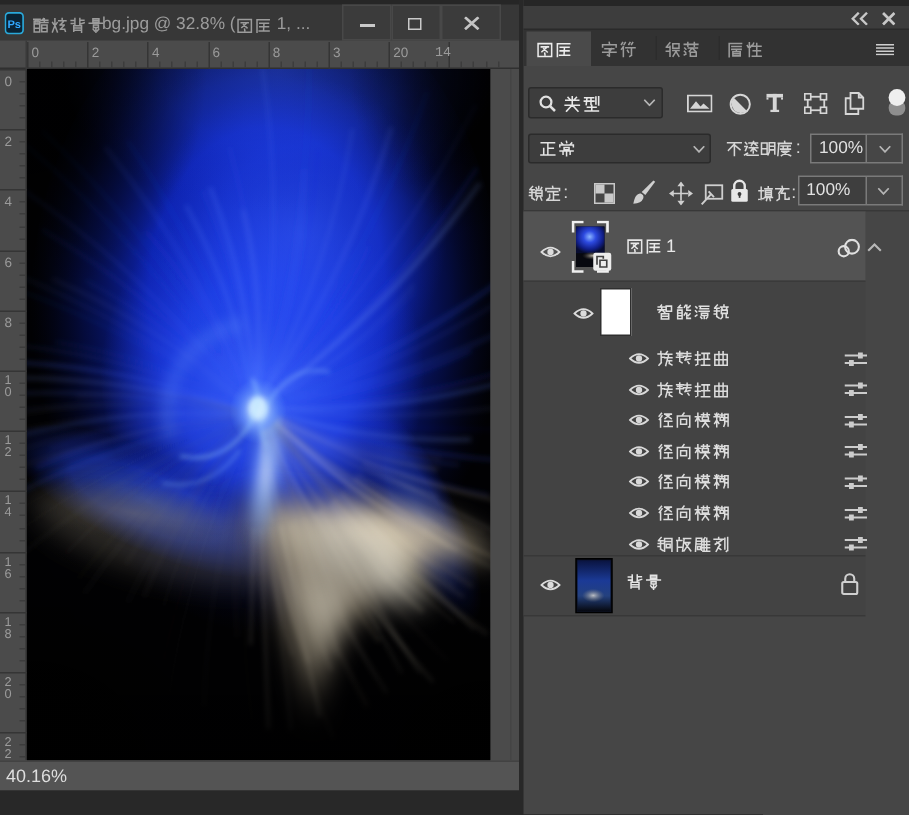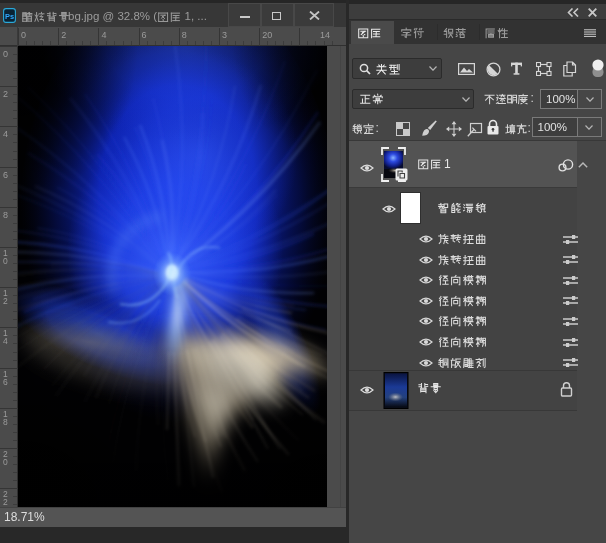--- a/index.html
+++ b/index.html
@@ -71,21 +71,21 @@
 <div style="position:absolute;left:235px;top:41px;width:1px;height:4px;background:#3c3c3c"></div>
 <div style="position:absolute;left:243px;top:41px;width:1px;height:4px;background:#3c3c3c"></div>
 <div style="position:absolute;left:251px;top:41px;width:1px;height:4px;background:#3c3c3c"></div>
 <div style="position:absolute;left:259px;top:28px;width:1px;height:18px;background:#353535"></div>
 <div style="position:absolute;left:262.20000000000005px;top:29.5px;font-size:9px;font-weight:400;font-family:'Liberation Sans',sans-serif;line-height:1.15;color:#9b9b9b;white-space:pre">20</div>
 <div style="position:absolute;left:267px;top:41px;width:1px;height:4px;background:#3c3c3c"></div>
 <div style="position:absolute;left:275px;top:41px;width:1px;height:4px;background:#3c3c3c"></div>
 <div style="position:absolute;left:283px;top:41px;width:1px;height:4px;background:#3c3c3c"></div>
 <div style="position:absolute;left:291px;top:41px;width:1px;height:4px;background:#3c3c3c"></div>
 <div style="position:absolute;left:299px;top:28px;width:1px;height:18px;background:#353535"></div>
-<div style="position:absolute;left:320px;top:29.5px;font-size:9px;font-weight:400;font-family:Liberation Sans, sans-serif;line-height:1.15;color:#9b9b9b;white-space:pre">14</div>
+<div style="position:absolute;left:290px;top:29.5px;font-size:9px;font-weight:400;font-family:Liberation Mono, monospace;line-height:1.15;color:#9b9b9b;white-space:pre">14</div>
 <div style="position:absolute;left:307px;top:41px;width:1px;height:4px;background:#3c3c3c"></div>
 <div style="position:absolute;left:315px;top:41px;width:1px;height:4px;background:#3c3c3c"></div>
 <div style="position:absolute;left:324px;top:41px;width:1px;height:4px;background:#3c3c3c"></div>
 <div style="position:absolute;left:332px;top:41px;width:1px;height:4px;background:#3c3c3c"></div>
 <div style="position:absolute;left:0px;top:46px;width:18px;height:461px;background:#4b4b4b;border-right:1px solid #303030;"></div>
 <div style="position:absolute;left:0px;top:46px;width:18px;height:1px;background:#353535"></div>
 <div style="position:absolute;left:3px;top:49.0px;font-size:9px;font-weight:400;font-family:'Liberation Sans',sans-serif;line-height:1.15;color:#9b9b9b;white-space:pre">0</div>
 <div style="position:absolute;left:13px;top:54px;width:4px;height:1px;background:#3c3c3c"></div>
 <div style="position:absolute;left:13px;top:62px;width:4px;height:1px;background:#3c3c3c"></div>
 <div style="position:absolute;left:13px;top:70px;width:4px;height:1px;background:#3c3c3c"></div>
@@ -375,21 +375,21 @@
       <rect y="300" width="309" height="161" fill="url(#botfade)"></rect>
       <ellipse cx="0" cy="461" rx="150" ry="125" fill="url(#cnr)"></ellipse>
       <ellipse cx="309" cy="461" rx="120" ry="100" fill="url(#cnr)"></ellipse>
       <ellipse cx="0" cy="0" rx="120" ry="155" fill="url(#cnr)" opacity="0.85"></ellipse>
       <ellipse cx="309" cy="0" rx="95" ry="110" fill="url(#cnr)" opacity="0.6"></ellipse>
     </svg>
   </div>
 <div style="position:absolute;left:327px;top:46px;width:19px;height:461px;background:#4b4b4b;"></div>
 <div style="position:absolute;left:340px;top:46px;width:1px;height:461px;background:#444444;"></div>
 <div style="position:absolute;left:0px;top:507px;width:346px;height:20px;background:#545454;border-top:1px solid #424242;"></div>
-<div style="position:absolute;left:4px;top:510.5px;font-size:12px;font-weight:400;font-family:'Liberation Sans',sans-serif;line-height:1.15;color:#dedede;white-space:pre">18.71%</div>
+<div style="position:absolute;left:4px;top:510.5px;font-size:12px;font-weight:400;font-family:'Liberation Sans',sans-serif;line-height:1.15;color:#dedede;white-space:pre">40.16%</div>
 <div style="position:absolute;left:0px;top:527px;width:349px;height:16px;background:#282828;"></div>
 <div style="position:absolute;left:346px;top:0px;width:3px;height:543px;background:#282828;"></div>
 <div style="position:absolute;left:349px;top:0px;width:257px;height:543px;background:#464646;"></div>
 <div style="position:absolute;left:349px;top:0px;width:257px;height:4px;background:#262626;"></div>
 <div style="position:absolute;left:349px;top:4px;width:257px;height:16px;background:#3d3d3d;border-bottom:1px solid #2a2a2a;"></div>
 <svg style="position:absolute;left:567px;top:8px" width="13" height="9" viewBox="0 0 13 9">
     <path d="M5.5 0.5 L1.5 4.5 L5.5 8.5 M11 0.5 L7 4.5 L11 8.5" stroke="#c8c8c8" stroke-width="1.6" fill="none"></path>
   </svg>
 <svg style="position:absolute;left:588px;top:8px" width="9" height="9" viewBox="0 0 9 9">
     <path d="M0.7 0.7 L8.3 8.3 M8.3 0.7 L0.7 8.3" stroke="#c8c8c8" stroke-width="1.8"></path>

